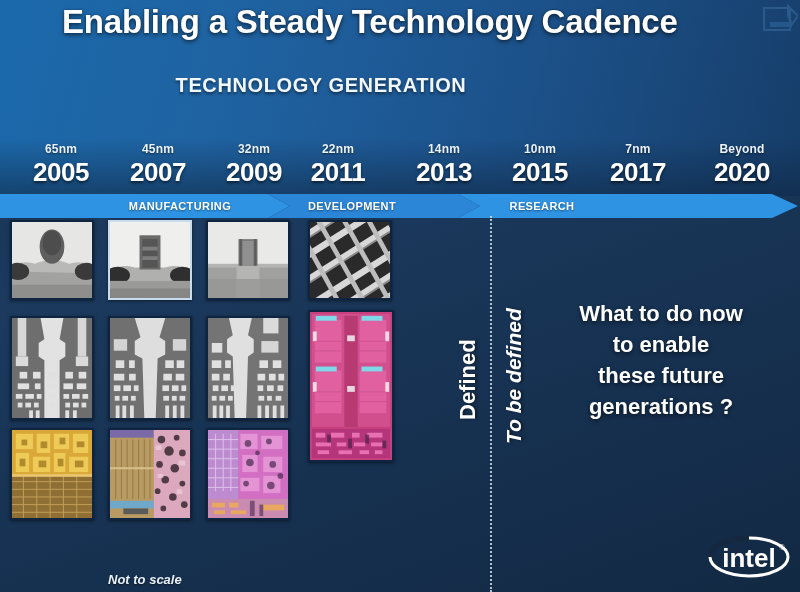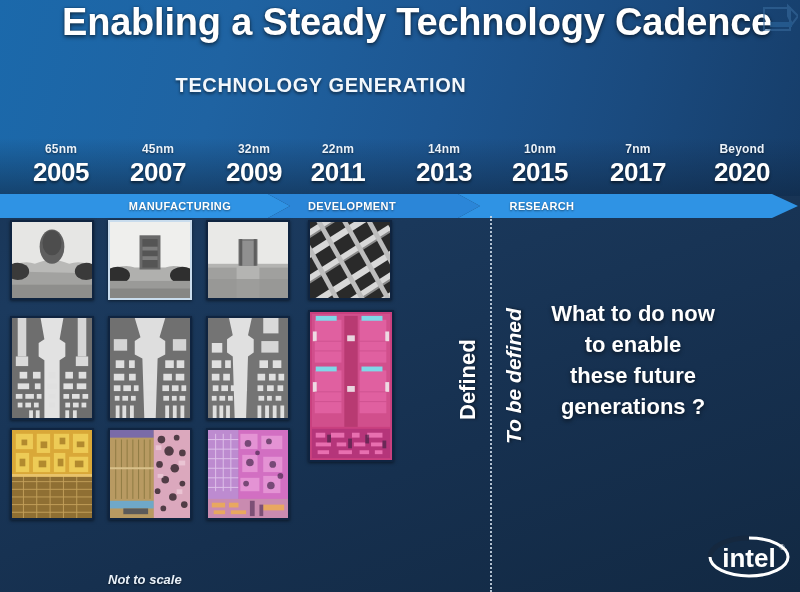--- a/index.html
+++ b/index.html
@@ -30,21 +30,21 @@
     content: "";
     position: absolute;
     left: 0; right: 0; bottom: 0; height: 58px;
     background: linear-gradient(180deg, rgba(15,38,64,0) 0%, rgba(14,35,60,0.55) 100%);
   }
 
   .slide-title {
     position: absolute;
     left: 62px; top: 2px;
     width: 700px;
-    font-size: 38px;
+    font-size: 33px;
     font-weight: bold;
     color: #ffffff;
     letter-spacing: -0.2px;
     text-shadow: 0 2px 4px rgba(0,0,0,0.55), 0 0 2px rgba(0,0,0,0.4);
     line-height: 40px;
     white-space: nowrap;
   }
 
   .section-label {
     position: absolute;
@@ -147,21 +147,21 @@
     left: 502px; top: 444px;
     transform: rotate(-90deg);
     font-size: 21px;
     font-weight: bold;
     font-style: italic;
   }
 
   
   .question {
     position: absolute;
-    left: 502px; top: 298px;
+    left: 530px; top: 298px;
     width: 262px;
     text-align: center;
     font-size: 22px;
     font-weight: bold;
     color: #ffffff;
     line-height: 31px;
     text-shadow: 0 2px 4px rgba(0,0,0,0.55);
   }
   .question span { display: block; }
 

